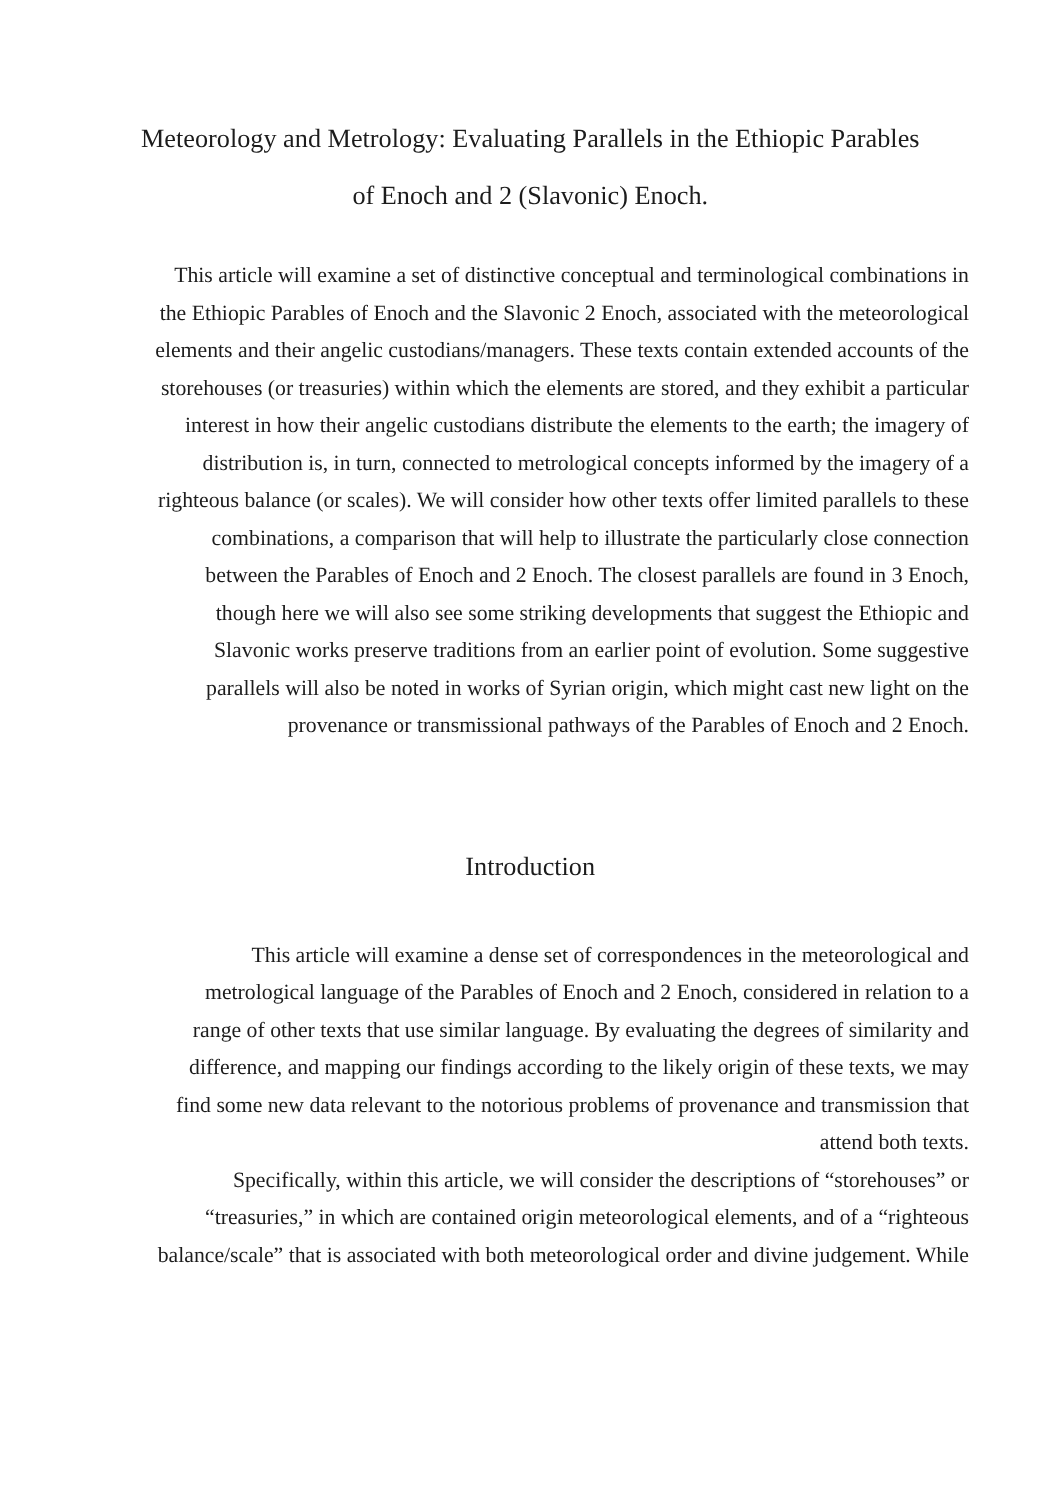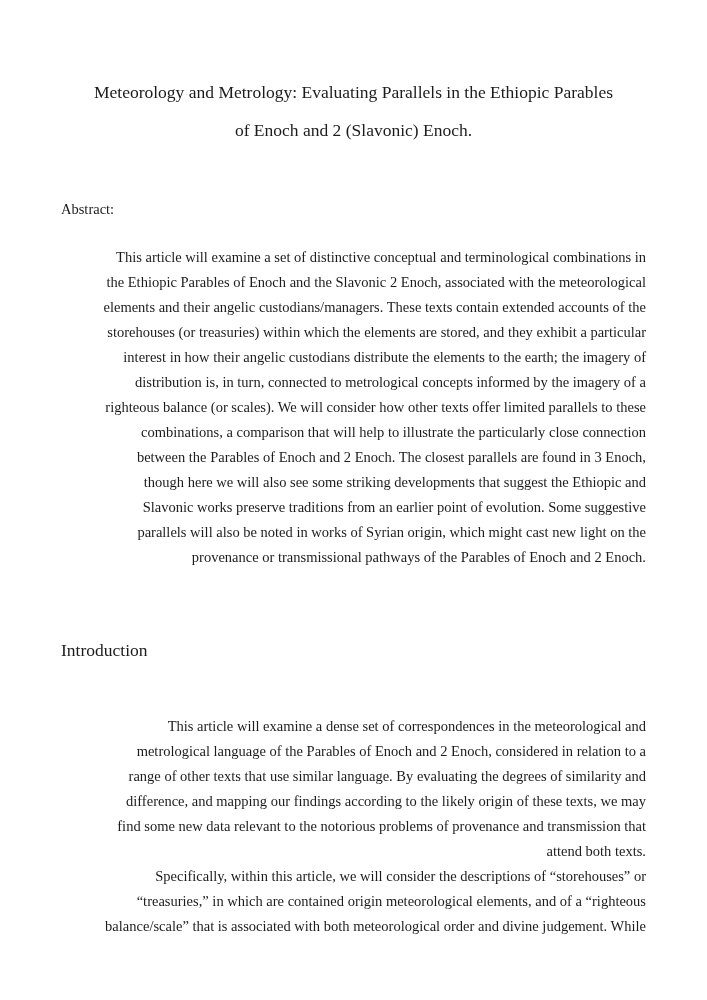--- a/index.html
+++ b/index.html
@@ -41,40 +41,39 @@
     text-align: right;
   }
   .abstract-paragraph {
     margin-top: 23px;
   }
   .section-heading {
     margin: 61px 0 0 0;
     font-size: 17.5px;
     font-weight: 400;
     line-height: 38px;
-    text-align: left;
+    text-align: center;
     white-space: pre;
   }
   .intro-paragraph-1 {
-    margin-top: 45px;
+    margin-top: 29px;
   }
   .intro-paragraph-2 {
     margin-top: 0;
     text-indent: 21px;
   }
 </style>
 </head>
 <body>
 
 <div class="page">
 
   <h1 class="paper-title">Meteorology and Metrology: Evaluating Parallels in the Ethiopic Parables
 of Enoch and 2 (Slavonic) Enoch.</h1>
 
-  <div class="abstract-label">Abstract:</div>
 
   <p class="body-text abstract-paragraph">This article will examine a set of distinctive conceptual and terminological combinations in
 the Ethiopic Parables of Enoch and the Slavonic 2 Enoch, associated with the meteorological
 elements and their angelic custodians/managers. These texts contain extended accounts of the
 storehouses (or treasuries) within which the elements are stored, and they exhibit a particular
 interest in how their angelic custodians distribute the elements to the earth; the imagery of
 distribution is, in turn, connected to metrological concepts informed by the imagery of a
 righteous balance (or scales). We will consider how other texts offer limited parallels to these
 combinations, a comparison that will help to illustrate the particularly close connection
 between the Parables of Enoch and 2 Enoch. The closest parallels are found in 3 Enoch,

